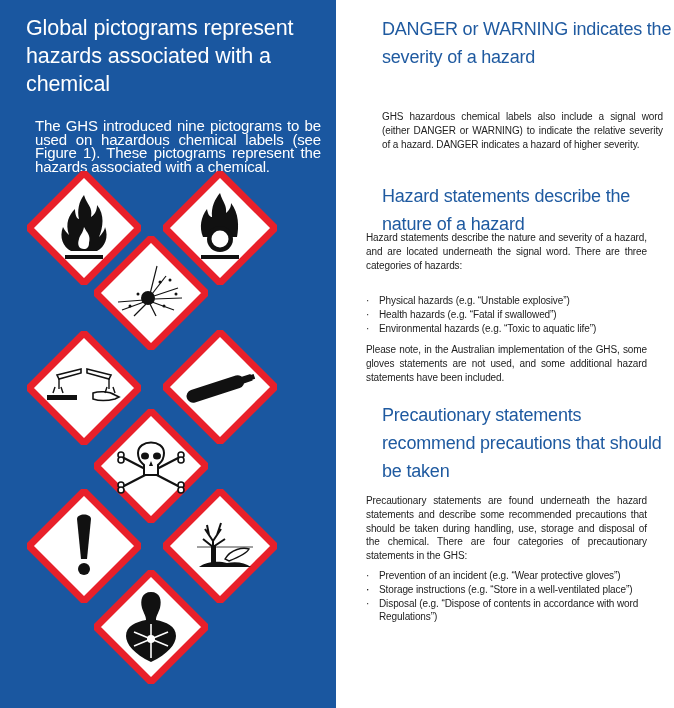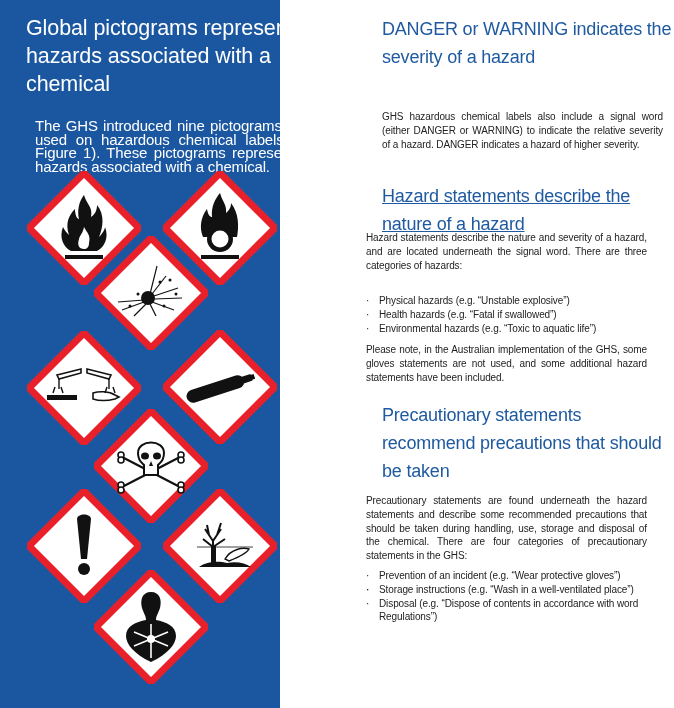--- a/index.html
+++ b/index.html
@@ -2,21 +2,21 @@
 <html><head>
 <meta charset="utf-8">
 <style>
   html, body { margin: 0; padding: 0; }
   body {
     width: 674px; height: 708px; position: relative; overflow: hidden;
     background: #ffffff;
     font-family: "Liberation Sans", sans-serif;
   }
   .left-panel {
-    position: absolute; left: 0; top: 0; width: 280px; height: 708px;
+    position: absolute; left: 0; top: 0; width: 336px; height: 708px;
     background: #1a57a0;
   }
   .left-heading {
     position: absolute; left: 26px; top: 14px; width: 300px;
     color: #ffffff; font-size: 21.5px; line-height: 28px; font-weight: normal;
     margin: 0; letter-spacing: -0.1px;
   }
   .left-body {
     position: absolute; left: 26px; top: 110px; width: 286px;
     color: #ffffff; font-size: 15px; line-height: 13.6px; text-align: justify;
@@ -189,30 +189,30 @@
       </g>
       <circle cx="57" cy="69" r="4" fill="#fff"></circle>
     </svg>
   </div>
 </div>
 
 <div class="right-col">
   <h2 class="r-heading" style="top:15px;">DANGER or WARNING indicates the severity of a hazard</h2>
   <p class="r-body" style="top:110px;margin-left:16px;">GHS hazardous chemical labels also include a signal word (either DANGER or WARNING) to indicate the relative severity of a hazard. DANGER indicates a hazard of higher severity.</p>
 
-  <h2 class="r-heading" style="top:182px;text-decoration:underline;">Hazard statements describe the nature of a hazard</h2>
+  <h2 class="r-heading" style="top:182px;">Hazard statements describe the nature of a hazard</h2>
   <p class="r-body" style="top:231px;">Hazard statements describe the nature and severity of a hazard, and are located underneath the signal word. There are three categories of hazards:</p>
   <ul class="r-list" style="top:294px;">
     <li><span class="bullet">·</span><span>Physical hazards (e.g. “Unstable explosive”)</span></li>
     <li><span class="bullet">·</span><span>Health hazards (e.g. “Fatal if swallowed”)</span></li>
     <li><span class="bullet">·</span><span>Environmental hazards (e.g. “Toxic to aquatic life”)</span></li>
   </ul>
   <p class="r-body" style="top:343px;">Please note, in the Australian implementation of the GHS, some gloves statements are not used, and some additional hazard statements have been included.</p>
 
   <h2 class="r-heading" style="top:401px;">Precautionary statements recommend precautions that should be taken</h2>
   <p class="r-body" style="top:494px;">Precautionary statements are found underneath the hazard statements and describe some recommended precautions that should be taken during handling, use, storage and disposal of the chemical. There are four categories of precautionary statements in the GHS:</p>
   <ul class="r-list" style="top:569px;">
     <li><span class="bullet">·</span><span>Prevention of an incident (e.g. “Wear protective gloves”)</span></li>
     <li><span class="bullet">·</span></li>
-    <li><span class="bullet">·</span><span>Storage instructions (e.g. “Wash in a well-ventilated place”)</span></li>
+    <li><span class="bullet">·</span><span>Storage instructions (e.g. “Store in a well-ventilated place”)</span></li>
     <li><span class="bullet">·</span><span>Disposal (e.g. “Dispose of contents in accordance with word Regulations”)</span></li>
   </ul>
 </div>
 
 </body></html>

